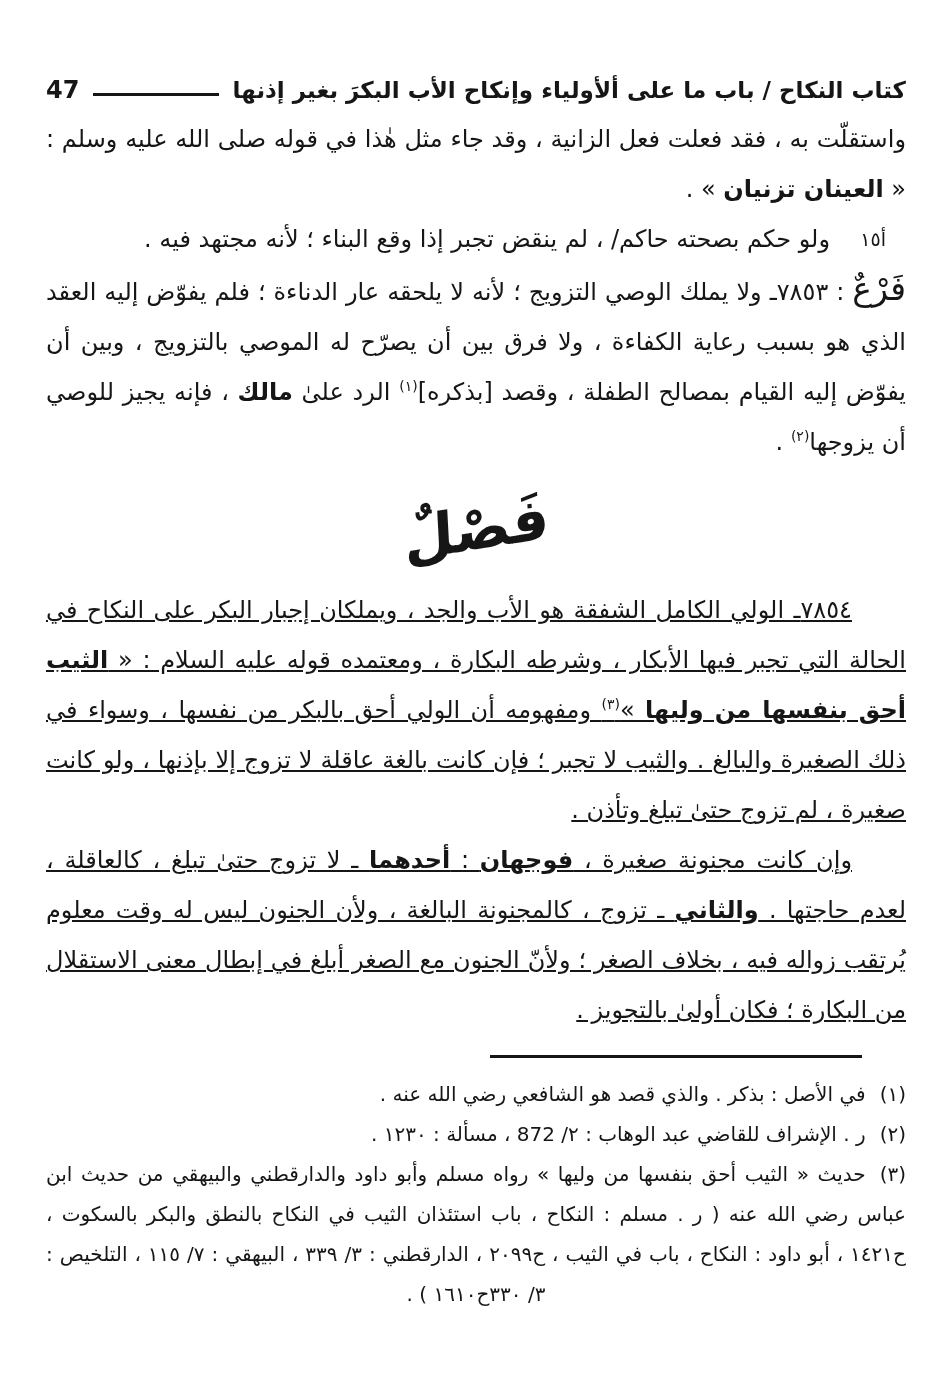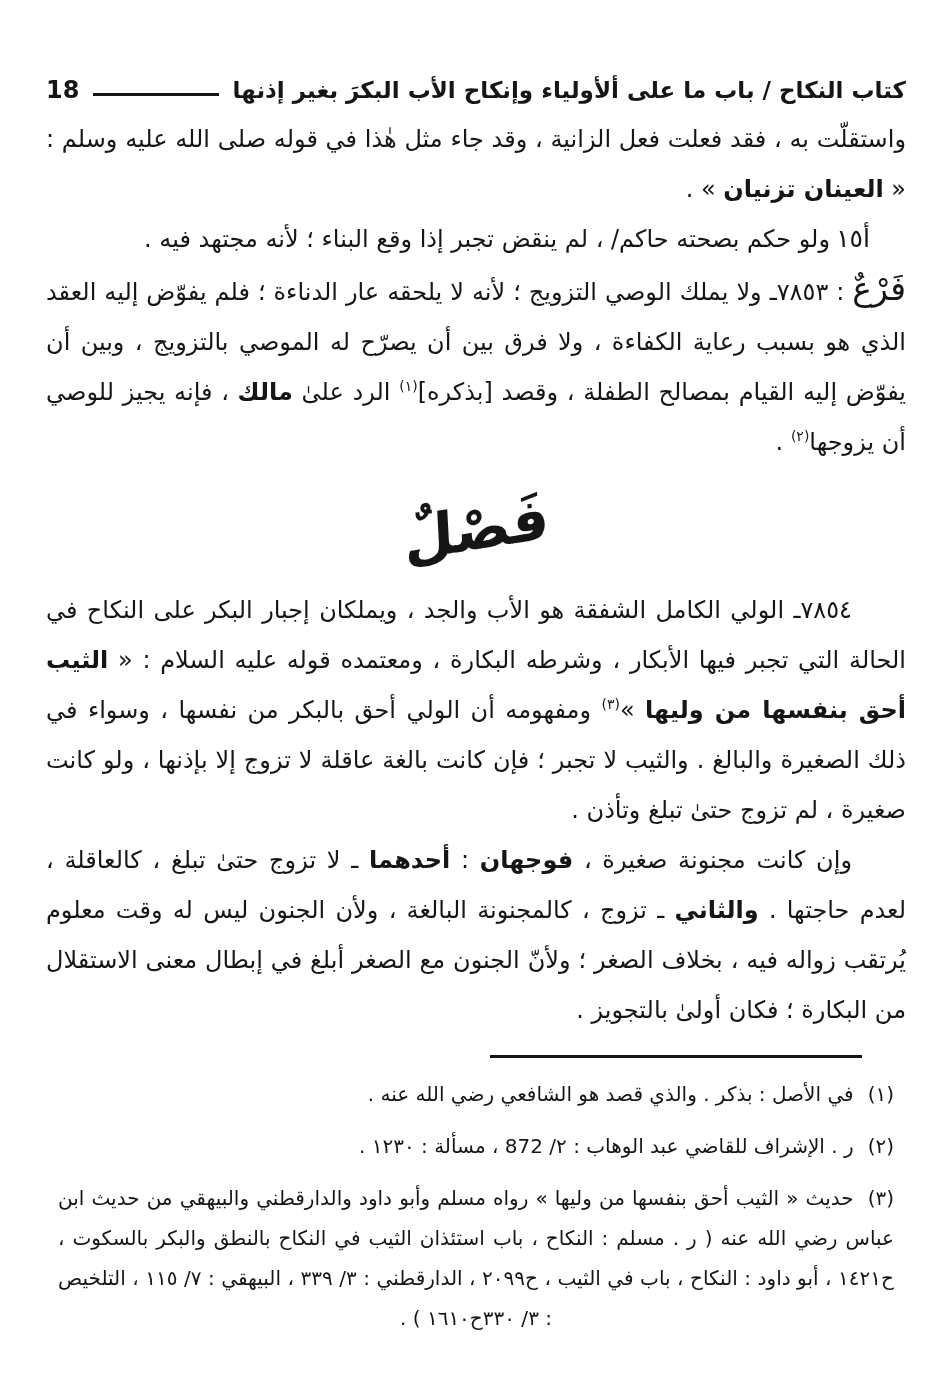--- a/index.html
+++ b/index.html
@@ -21,53 +21,53 @@
     font-size:23px;font-weight:bold;
     white-space:nowrap;
   }
   .header .rule{flex:1 1 auto;border-top:3px solid #161616;margin-top:8px;min-width:60px;}
   .header .pageno{flex:0 0 auto;font-size:24px;}
   .header .title{flex:0 0 auto;}
   
   .body{margin-top:10px;font-size:24px;line-height:50px;}
   .body p{margin:0;text-align:justify;}
   .indent-a{text-indent:76px;position:relative;}
-  .indent-b{text-indent:54px;}
+  .indent-b{text-indent:54px;text-decoration:underline;}
   .folio{
-    position:absolute;top:0;right:36px;
-    font-size:25px;line-height:50px;text-indent:0;
+    position:absolute;top:0;right:20px;
+    font-size:19px;line-height:50px;text-indent:0;
     letter-spacing:2px;
   }
   .b{font-weight:bold;}
   .sup{font-size:14px;vertical-align:9px;line-height:0;}
   .farc{font-weight:normal;font-size:33px;}
   
   .fasl-wrap{height:104px;display:flex;align-items:center;justify-content:center;margin:10px 0 4px;}
   .fasl{
     display:inline-block;
     font-size:58px;font-weight:bold;
     transform:rotate(-9deg) skewX(-6deg);
     text-indent:0;
   }
   
   .fn-sep{border:none;border-top:3px solid #161616;width:372px;height:0;margin:20px 44px 16px auto;}
   .footnotes{font-size:20px;line-height:40px;}
-  .footnotes .fn{margin:12px;text-align:justify;}
+  .footnotes .fn{margin:0;text-align:justify;}
   .fn .fn-num{margin-left:14px;}
   .center-last{text-align-last:center;}
 </style>
 </head>
 <body>
 
 <div class="page">
 
   <div class="header">
     <span class="title">كتاب النكاح / باب ما على ألأولياء وإنكاح الأب البكرَ بغير إذنها</span>
     <span class="rule"></span>
-    <span class="pageno">18</span>
+    <span class="pageno">47</span>
   </div>
 
   <div class="body">
 
     <p><span>واستقلّت به ، فقد فعلت فعل الزانية ، وقد جاء مثل هٰذا في قوله صلى الله عليه وسلم : « </span><span class="b">العينان تزنيان</span><span> » .</span></p>
 
     <p class="indent-a">
       <span class="folio">أ١٥</span>
       <span><span>ولو حكم بصحته حاكم/ ، لم ينقض تجبر إذا وقع البناء ؛ لأنه مجتهد فيه .</span></span>
     </p>

